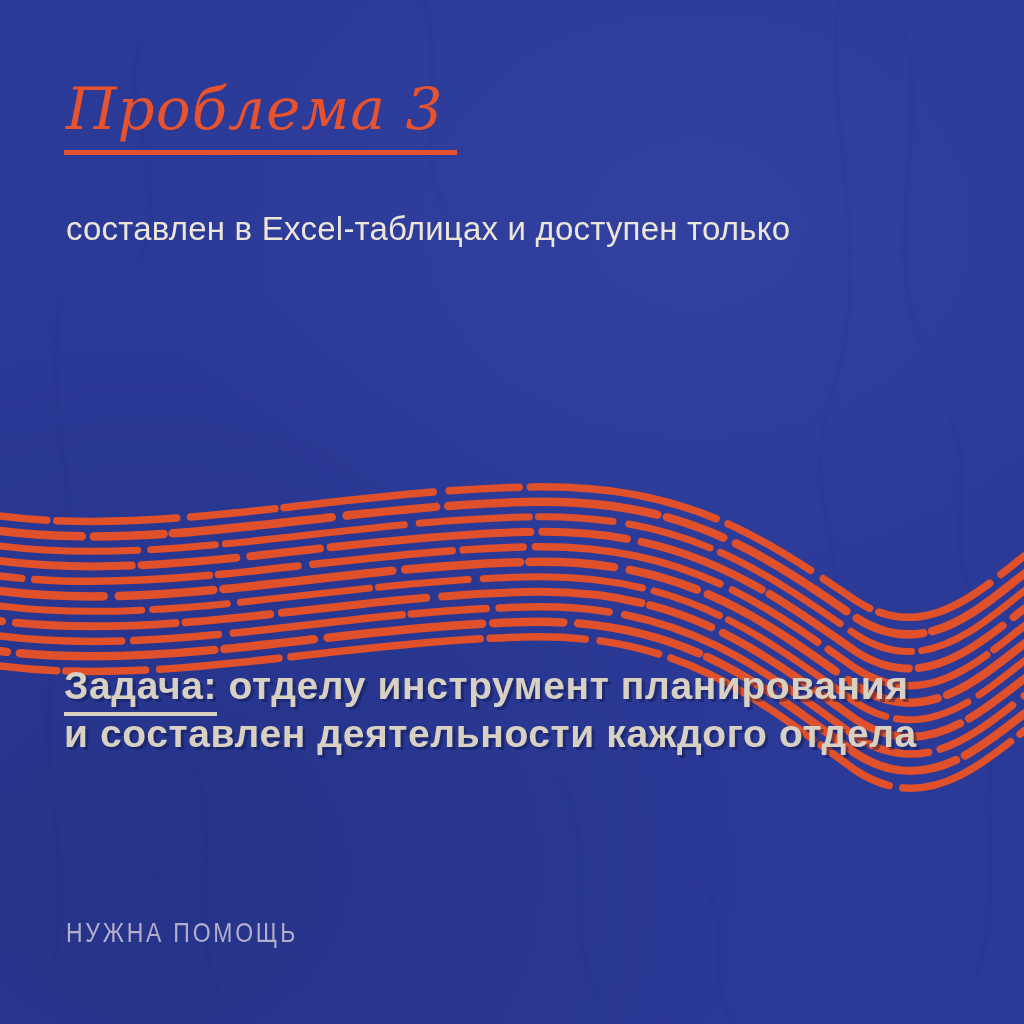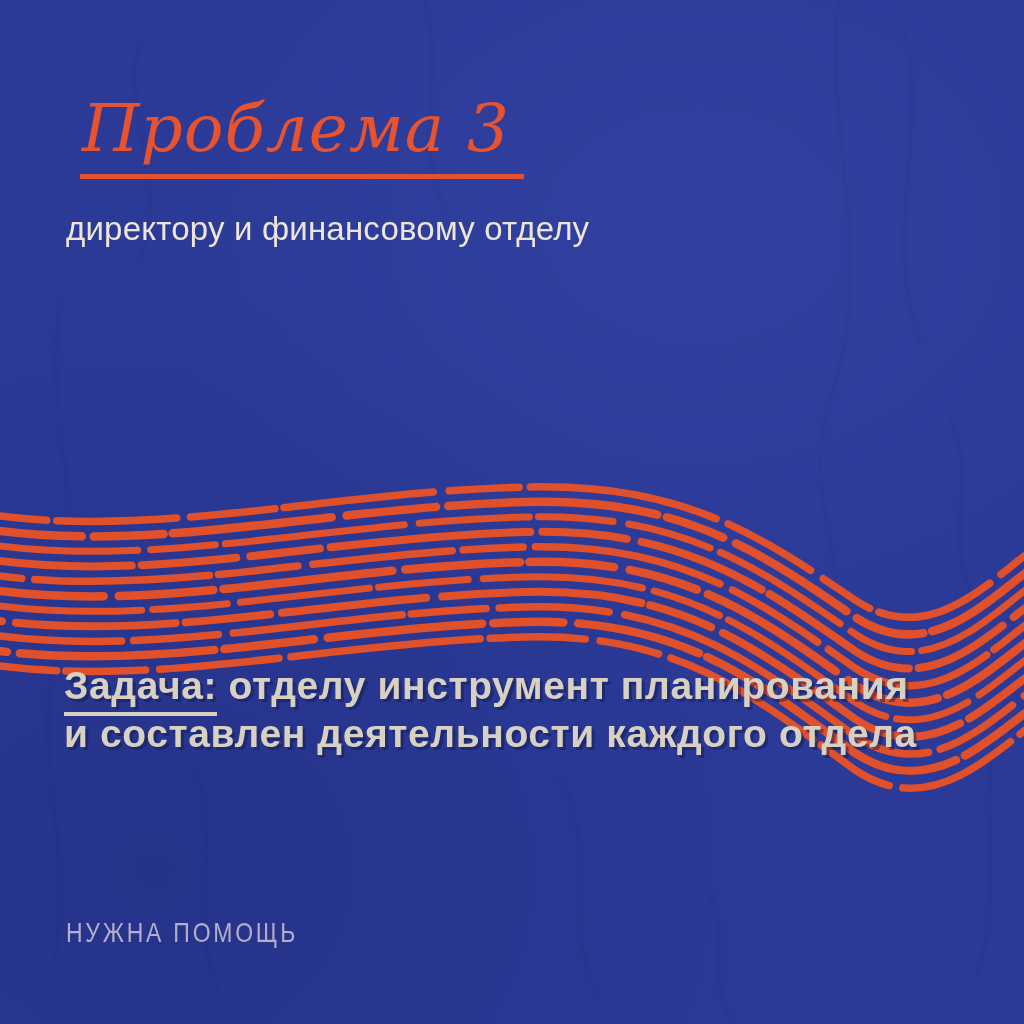--- a/index.html
+++ b/index.html
@@ -18,26 +18,26 @@
   .texture-svg {
     position: absolute; left: 0; top: 0;
     width: 1024px; height: 1024px;
     opacity: 0.5;
     pointer-events: none;
   }
   .page-title {
     position: absolute;
     left: 64px;
     top: 74px;
-    margin: 16px;
+    margin: 0;
     display: inline-block;
     font-family: "DejaVu Serif", serif;
     font-style: italic;
     font-weight: 500;
-    font-size: 66px;
+    font-size: 58px;
     line-height: 1.0;
     letter-spacing: 1px;
     color: #e8522d;
     border-bottom: 5px solid #e25130;
     padding: 6px 14px 12px 2px;
   }
   .description {
     position: absolute;
     left: 66px;
     top: 204px;
@@ -106,21 +106,21 @@
       <path d="M 420 -10 C 450 60, 410 140, 445 210"></path>
       <path d="M 140 40 C 120 110, 170 180, 140 260"></path>
       <path d="M 700 880 C 740 930, 700 980, 735 1024"></path>
       <path d="M 950 420 C 980 480, 940 540, 975 600"></path>
     </g>
   </svg>
 
   <h1 class="page-title">Проблема 3</h1>
 
   <div class="description">
-    <div class="desc-line">директору и финансовому отделу</div>
+    <div class="desc-line">составлен в Excel-таблицах и доступен только</div>
   </div>
 
   <svg class="ribbon-svg" viewBox="0 0 1024 380" aria-hidden="true">
     <g fill="none" stroke="#e0502a" stroke-linecap="round">
       <path d="M -8 55 C 160 78, 330 32, 525 27 C 680 23, 755 72, 855 140 C 928 188, 985 125, 1032 90" stroke-width="7.5" stroke-dasharray="55 10 120 14 85 9 150 16 70 11 190 13 95 15" stroke-dashoffset="0"></path>
       <path d="M -8 70 C 160 93, 330 47, 525 42 C 680 38, 755 88, 855 157 C 928 205, 985 142, 1032 108" stroke-width="8.5" stroke-dasharray="130 12 70 9 160 15 90 12 210 10 60 14" stroke-dashoffset="40"></path>
       <path d="M -8 85 C 160 108, 330 62, 525 57 C 680 53, 755 105, 855 174 C 928 222, 985 160, 1032 125" stroke-width="7" stroke-dasharray="85 11 140 13 65 10 180 15 110 9 75 16" stroke-dashoffset="90"></path>
       <path d="M -8 100 C 160 123, 330 77, 525 72 C 680 68, 755 121, 855 191 C 928 239, 985 177, 1032 143" stroke-width="8" stroke-dasharray="160 10 95 14 70 11 200 12 85 15 130 9" stroke-dashoffset="20"></path>
       <path d="M -8 115 C 160 138, 330 92, 525 87 C 680 83, 755 138, 855 208 C 928 256, 985 195, 1032 160" stroke-width="7.5" stroke-dasharray="100 13 175 9 80 15 140 11 60 12 190 14" stroke-dashoffset="70"></path>
       <path d="M -8 130 C 160 153, 330 107, 525 102 C 680 98, 755 154, 855 225 C 928 273, 985 212, 1032 178" stroke-width="8.5" stroke-dasharray="70 12 150 15 95 10 170 13 115 9 85 16" stroke-dashoffset="120"></path>

